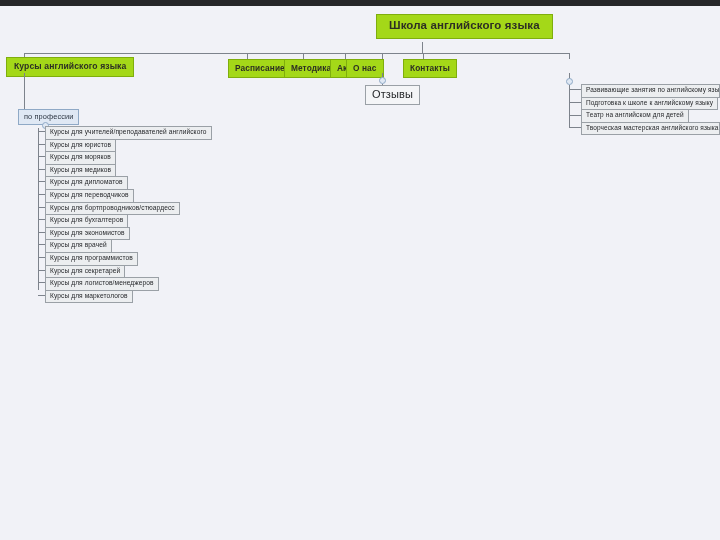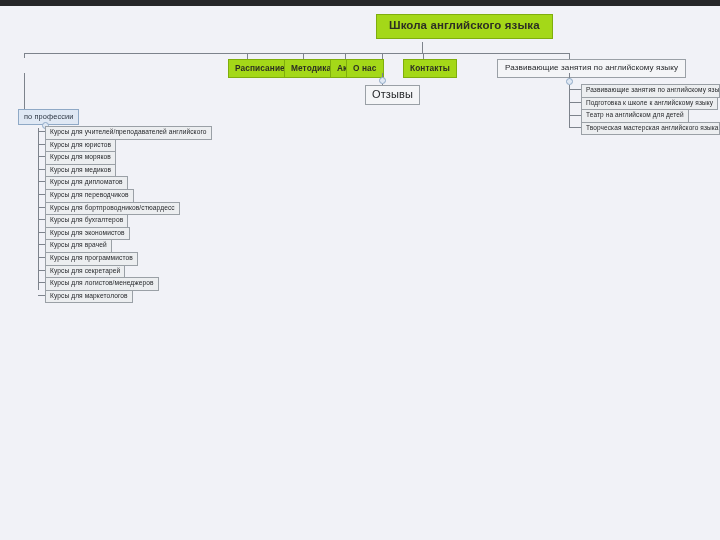--- a/index.html
+++ b/index.html
@@ -108,32 +108,32 @@
   <div class="ln lnh" style="left:24px;top:47px;width:545px;"></div>
 
   <div class="ln lnv" style="left:24px;top:47px;height:5px;"></div>
   <div class="ln lnv" style="left:247px;top:47px;height:6px;"></div>
   <div class="ln lnv" style="left:303px;top:47px;height:6px;"></div>
   <div class="ln lnv" style="left:345px;top:47px;height:6px;"></div>
   <div class="ln lnv" style="left:382px;top:47px;height:6px;"></div>
   <div class="ln lnv" style="left:423px;top:47px;height:6px;"></div>
   <div class="ln lnv" style="left:569px;top:47px;height:6px;"></div>
 
+  <div class="node node-green" id="n-courses">Курсы английского языка</div>
 
   <div class="node node-green mid" id="n-schedule">Расписание</div>
 
   <div class="node node-green mid" id="n-method">Методика</div>
 
   <div class="node node-green mid" id="n-promo">Акции</div>
 
   <div class="node node-green mid" id="n-about">О нас</div>
 
   <div class="node node-green mid" id="n-contact">Контакты</div>
 
-  <div class="node" id="n-dev">Развивающие занятия по английскому языку</div>
 
   <div class="ln lnv" style="left:382px;top:67px;height:5px;"></div>
   <div class="handle" style="left:379px;top:71px;"></div>
   <div class="ln lnv" style="left:382px;top:78px;height:1px;"></div>
   <div class="ln lnh" style="left:382px;top:86px;width:1px;"></div>
   <div class="node node-white" id="n-reviews">Отзывы</div>
 
   <div class="ln lnv" style="left:24px;top:67px;height:39px;"></div>
   <div class="ln lnh" style="left:24px;top:107px;width:12px;"></div>
   <div class="node node-blue" id="n-prof">по профессии</div>

